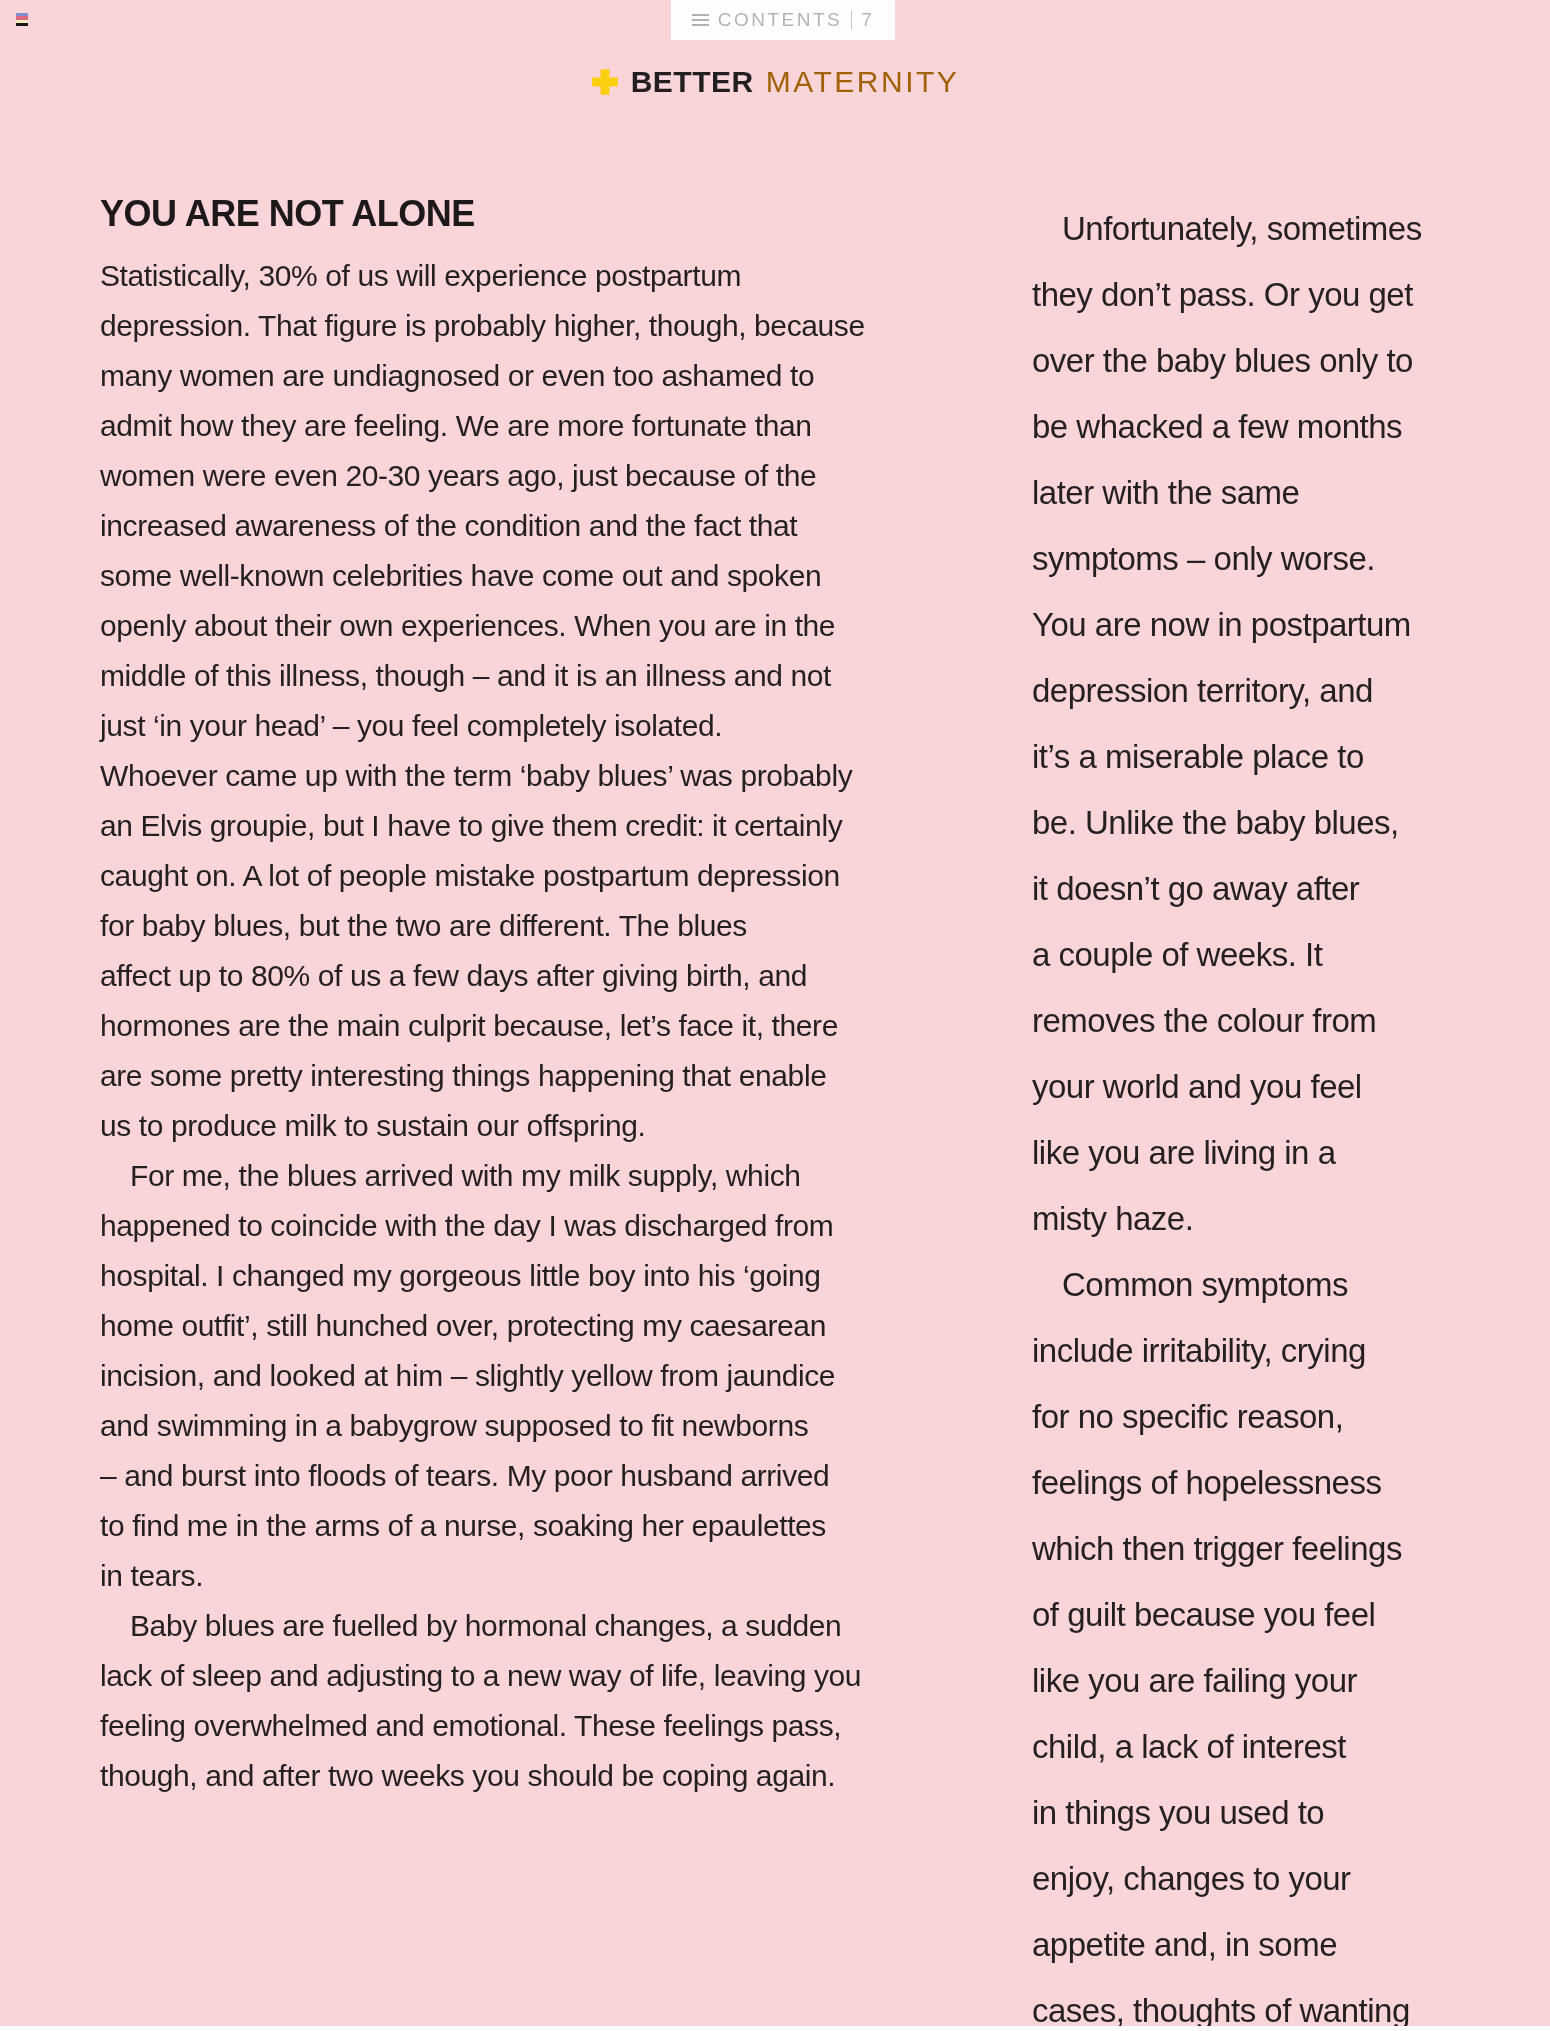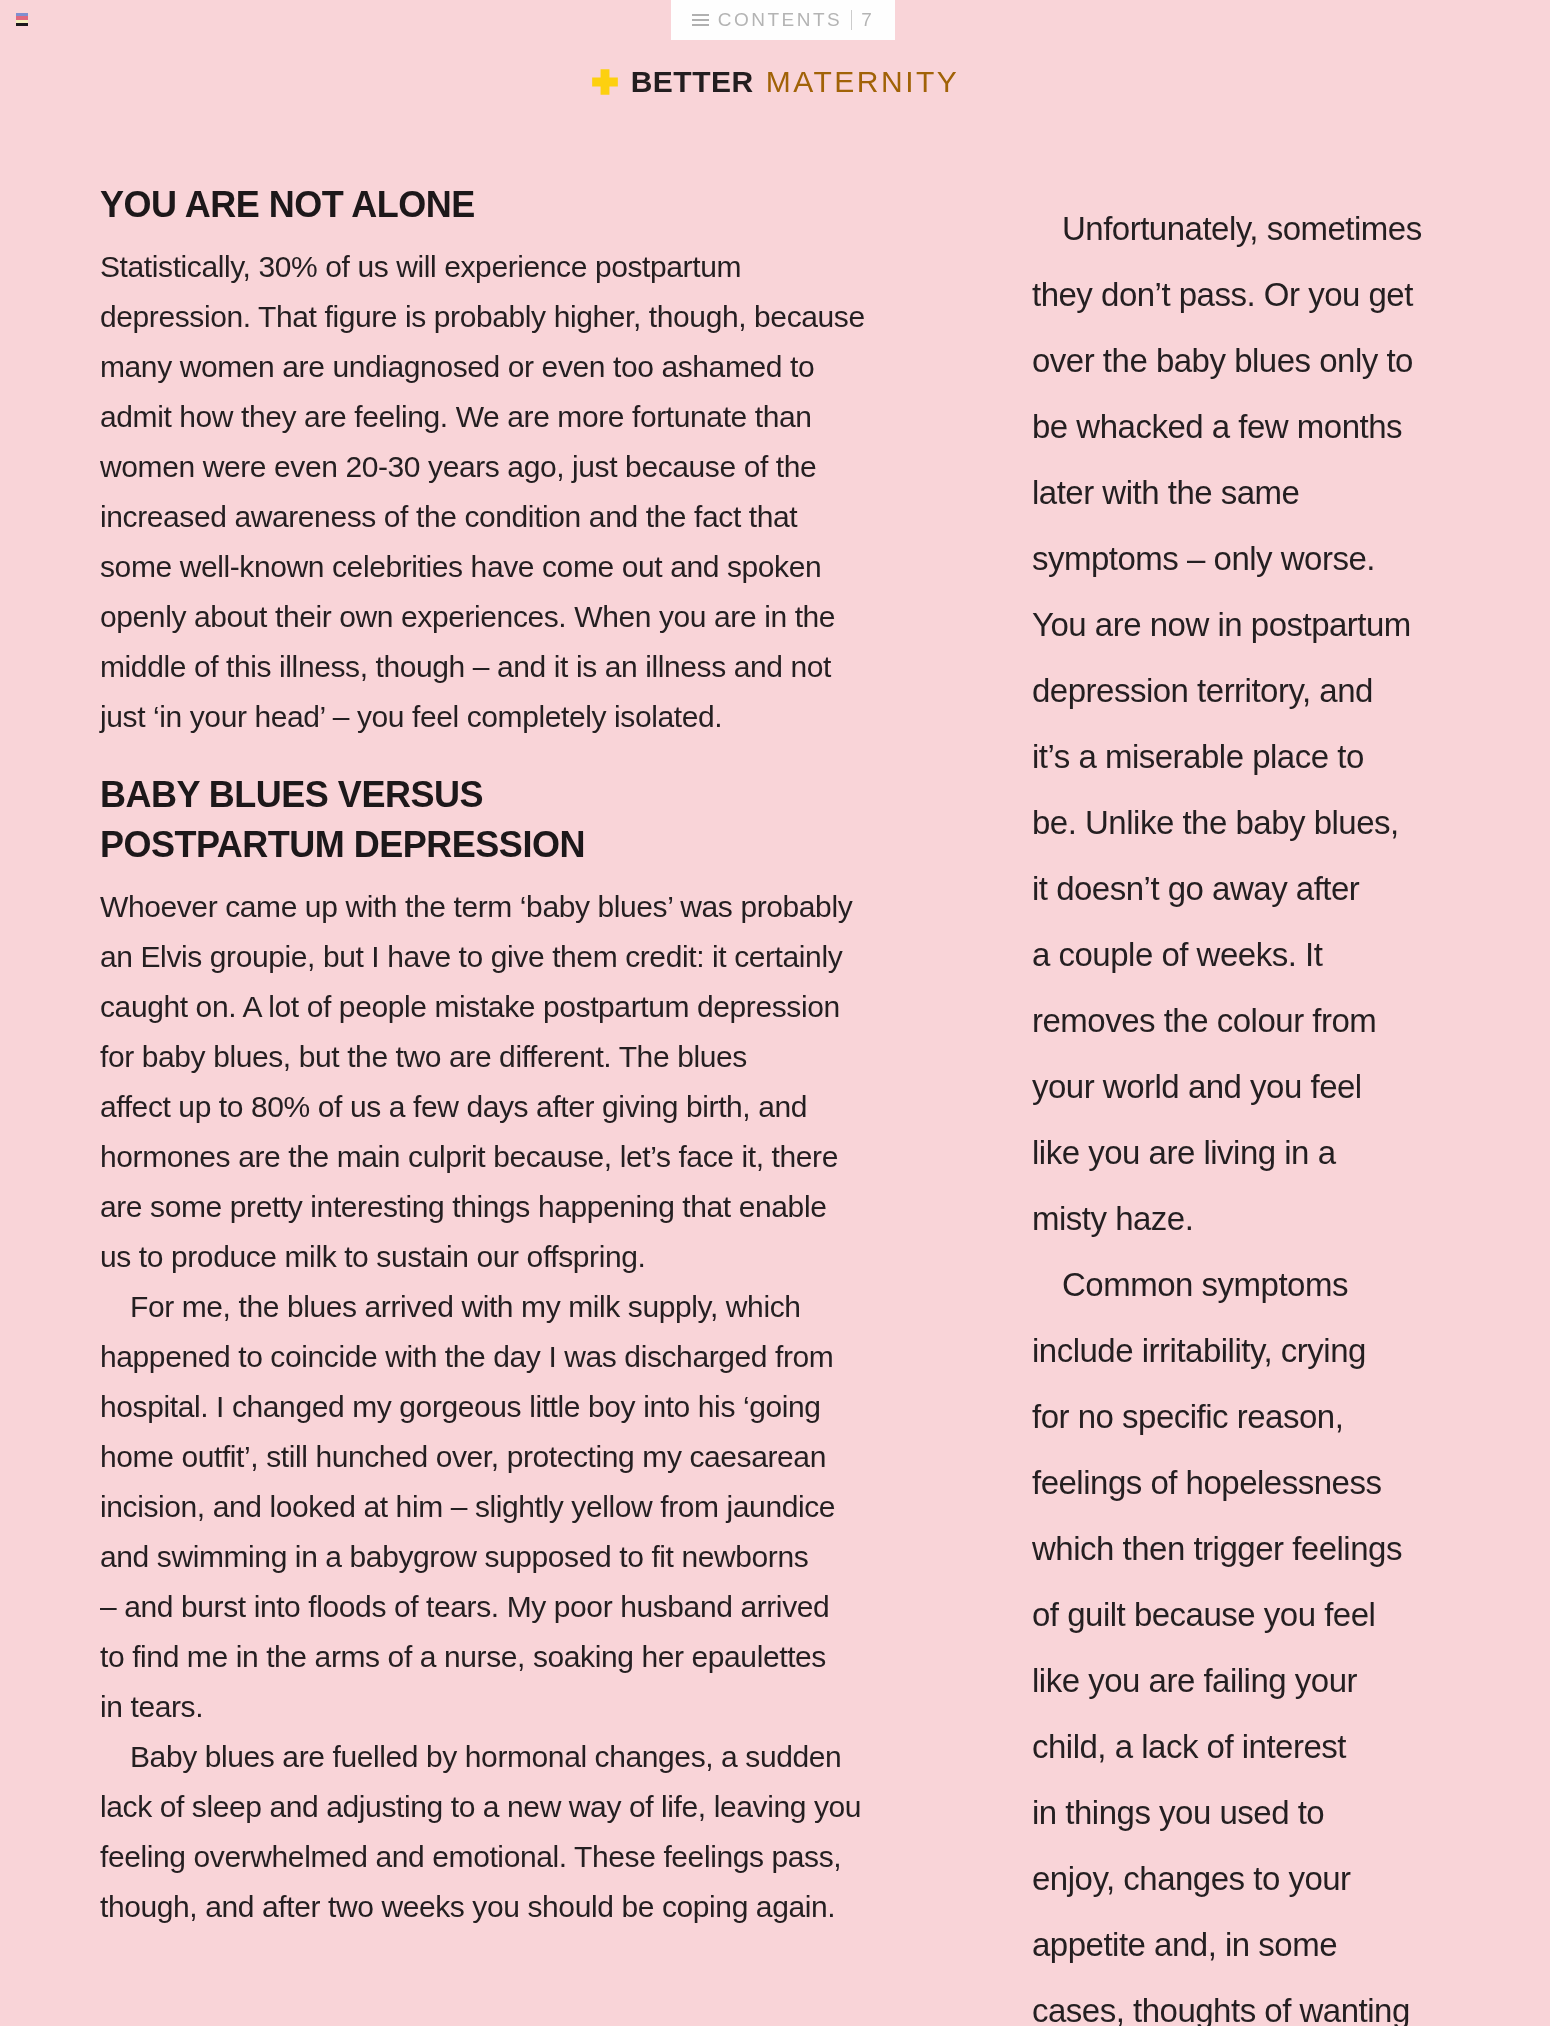--- a/index.html
+++ b/index.html
@@ -98,21 +98,21 @@
   }
   .h {
     margin: 0;
     font-size: 36px;
     font-weight: bold;
     line-height: 50px;
     letter-spacing: -0.5px;
     white-space: pre;
     color: #1d181a;
   }
-  .h-first { margin-bottom: 12px; }
+  .h-first { margin-bottom: 12px; margin-top: 9px; }
   .h-second { margin-top: 28px; margin-bottom: 12px; }
   .body { margin: 0; white-space: pre; }
   .body.indent { text-indent: 30px; }
 
   
   .bottom-strip {
     position: absolute;
     left: 0;
     bottom: 0;
     width: 100%;
@@ -156,22 +156,20 @@
     <p class="body">Statistically, 30% of us will experience postpartum
 depression. That figure is probably higher, though, because
 many women are undiagnosed or even too ashamed to
 admit how they are feeling. We are more fortunate than
 women were even 20-30 years ago, just because of the
 increased awareness of the condition and the fact that
 some well-known celebrities have come out and spoken
 openly about their own experiences. When you are in the
 middle of this illness, though – and it is an illness and not
 just ‘in your head’ – you feel completely isolated.</p>
-    <h2 class="h h-second">BABY BLUES VERSUS
-POSTPARTUM DEPRESSION</h2>
     <p class="body">Whoever came up with the term ‘baby blues’ was probably
 an Elvis groupie, but I have to give them credit: it certainly
 caught on. A lot of people mistake postpartum depression
 for baby blues, but the two are different. The blues
 affect up to 80% of us a few days after giving birth, and
 hormones are the main culprit because, let’s face it, there
 are some pretty interesting things happening that enable
 us to produce milk to sustain our offspring.</p>
     <p class="body indent">For me, the blues arrived with my milk supply, which
 happened to coincide with the day I was discharged from

